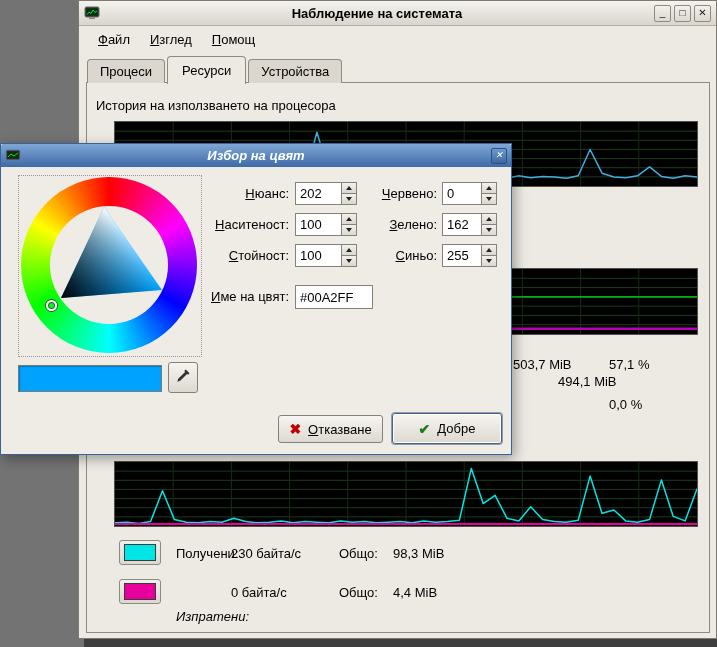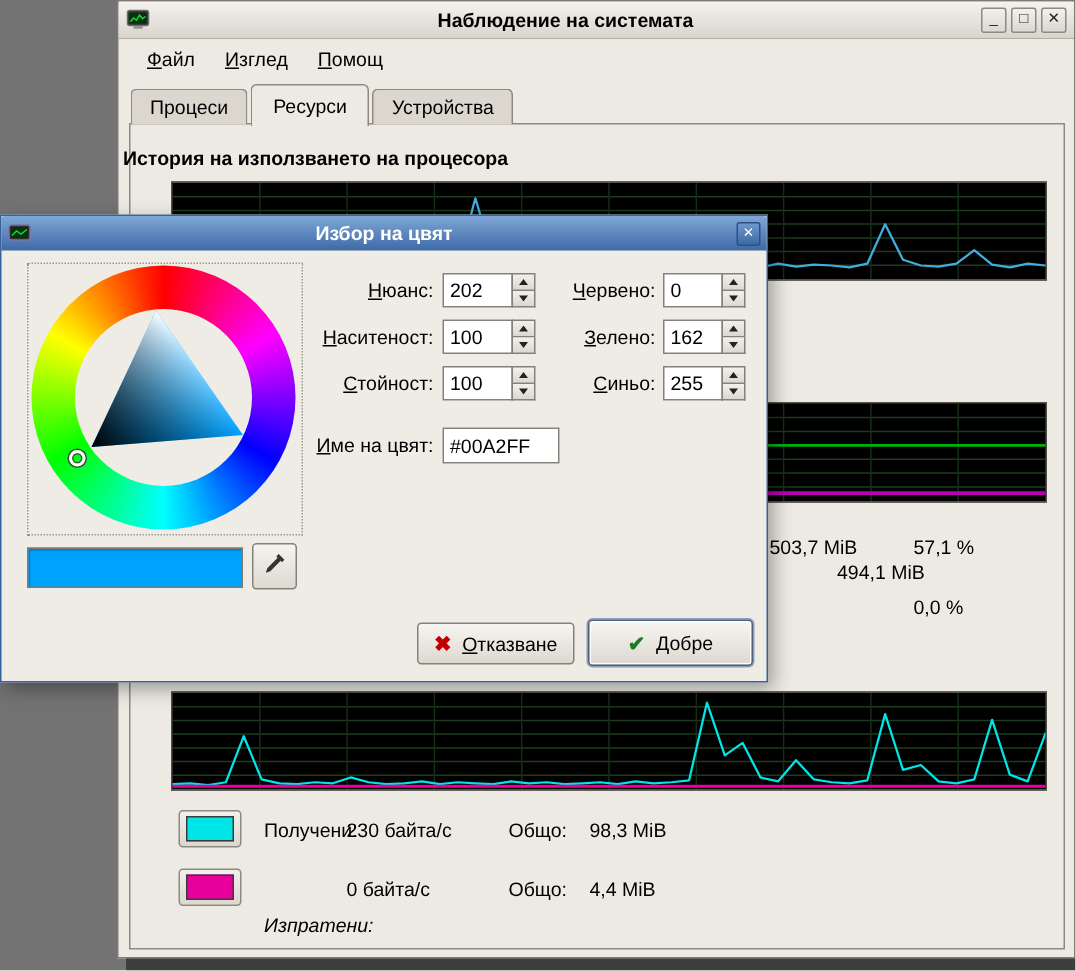--- a/index.html
+++ b/index.html
@@ -26,40 +26,40 @@
   .accel{text-decoration:underline;}
 
   .tabbar{position:absolute;top:55px;left:8px;height:27px;display:flex;align-items:flex-end;z-index:2;}
   .tab{margin-top:20px;padding:4px 12px;background:#DBD7CE;border:1px solid #8E8A80;border-bottom:none;
        border-radius:4px 4px 0 0;margin-right:2px;cursor:default;}
   .tab.active{padding:6px 14px;background:#EDEAE3;margin-bottom:-1px;z-index:3;position:relative;}
 
   .content{position:absolute;left:7px;top:81px;width:624px;height:551px;
            background:#EDEAE3;border:1px solid #8E8A80;box-sizing:border-box;z-index:1;}
 
-  .section-heading{position:absolute;left:3px;top:97px;font-weight:bold;z-index:1;}
+  .section-heading{position:absolute;left:17px;top:97px;font-weight:normal;z-index:1;}
   .chart{position:absolute;background:#000;border:1px solid #54504A;box-sizing:border-box;z-index:1;}
   .chart svg{display:block;}
   #cpu-chart{left:35px;top:120px;width:584px;height:66px;}
   #mem-chart{left:35px;top:267px;width:584px;height:67px;}
   #net-chart{left:35px;top:460px;width:584px;height:66px;}
 
   .abs-text{position:absolute;z-index:1;white-space:nowrap;}
 
   .swatch-btn{position:absolute;width:42px;height:25px;z-index:1;
               background:linear-gradient(#F2F0EC,#DCD8D0);border:1px solid #8E8A80;border-radius:3px;
               padding:3px 4px;box-sizing:border-box;cursor:default;}
   .swatch{display:block;width:100%;height:100%;border:1px solid #3A3A3A;box-sizing:border-box;}
 
   
   .dialog{position:absolute;left:0;top:143px;width:512px;height:312px;background:#EFECE6;
           border:1px solid #38629B;box-sizing:border-box;z-index:10;box-shadow:3px 4px 12px rgba(0,0,0,.35);}
   .dlg-titlebar{position:absolute;left:0;top:0;right:0;height:23px;
                 background:linear-gradient(#7FA7D6,#3E6AA6);display:flex;align-items:center;
-                padding:0 4px;box-sizing:border-box;border-radius:2px 2px 0 0;}
+                padding:0 4px;box-sizing:border-box;border-radius:2px 2px 0 0;font-style:italic;}
   .dlg-title{flex:1;text-align:center;font-size:13px;font-weight:bold;color:#fff;}
   .dlg-close{width:16px;height:16px;flex:0 0 auto;background:linear-gradient(#6E99CC,#3D69A3);
              border:1px solid #2C5085;border-radius:2px;color:#fff;font-size:9px;line-height:13px;
              text-align:center;box-sizing:border-box;cursor:default;}
 
   .wheel-frame{position:absolute;left:17px;top:31px;width:184px;height:182px;
                border:1px dotted #9B978F;box-sizing:border-box;}
   .ring{position:absolute;left:2px;top:1px;width:176px;height:176px;border-radius:50%;
         background:conic-gradient(red,#f0f 60deg,#00f 120deg,#0ff 180deg,#0f0 240deg,#ff0 300deg,red 360deg);}
   .ring-hole{position:absolute;left:31px;top:30px;width:118px;height:118px;border-radius:50%;background:#EFECE6;}

